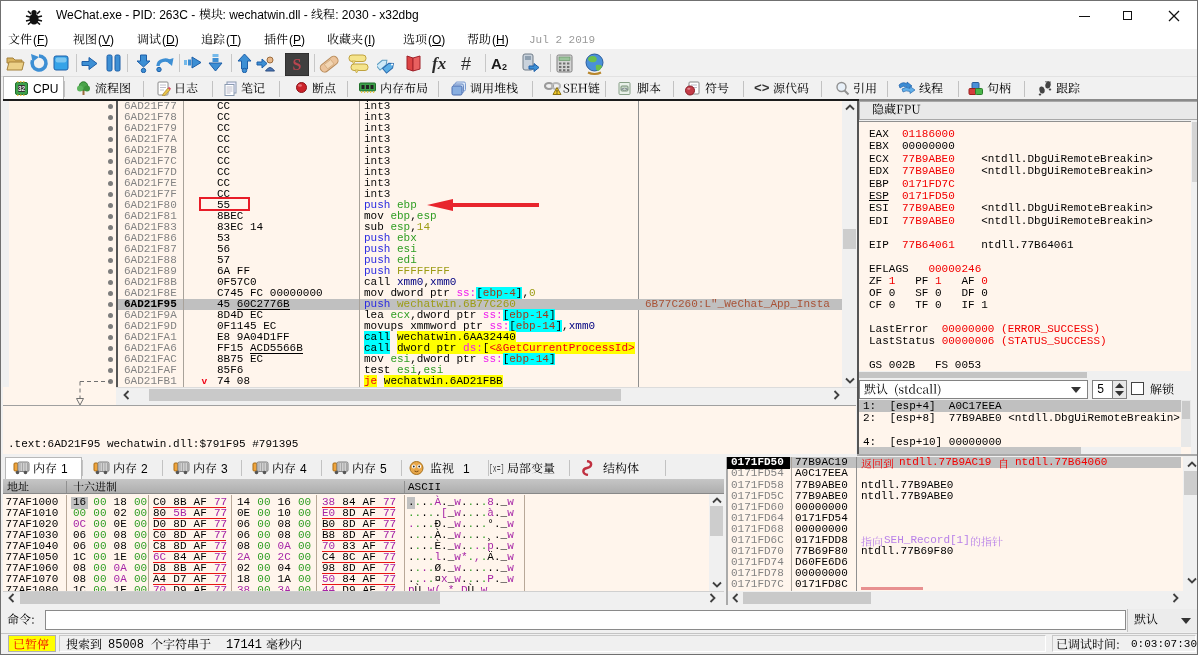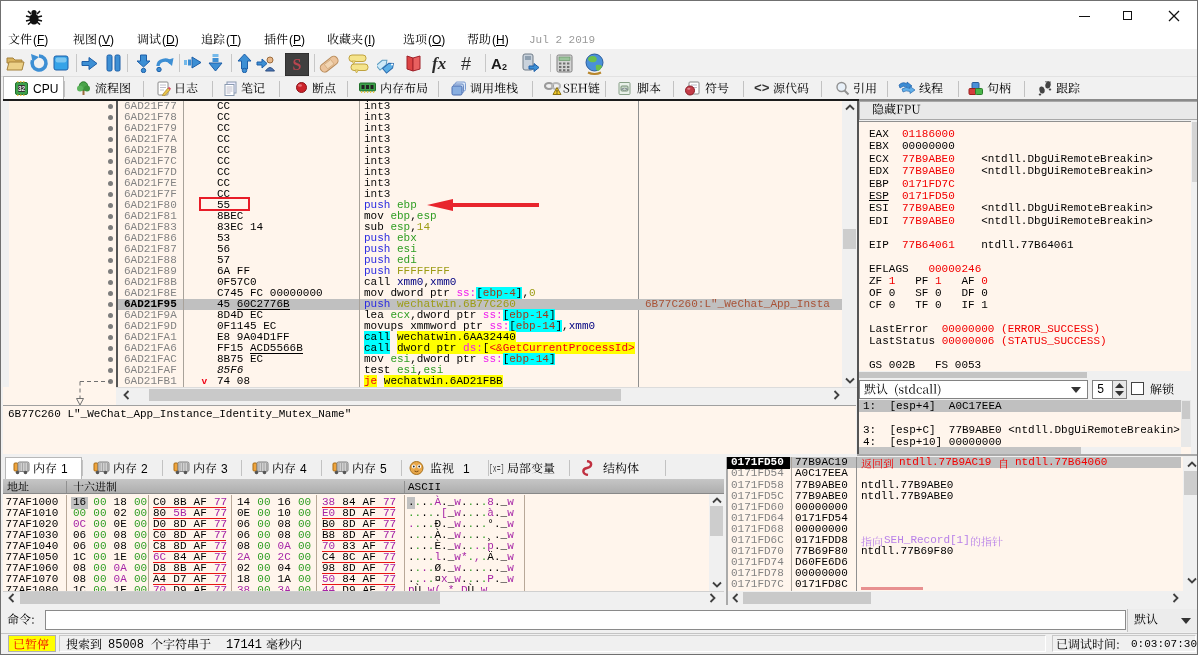--- a/index.html
+++ b/index.html
@@ -115,20 +115,31 @@
 <div style="position:absolute;left:0px;top:0px;width:1198px;height:28px;background:#fff;"></div>
     <svg style="position:absolute;left:21px;top:7px" width="24" height="17" viewBox="0 0 24 17">
 <g stroke="#111" stroke-width="1.6" fill="none">
 <path d="M6 3 L9 6 M18 3 L15 6"></path>
 <path d="M4 8 L8 9 M4 13 L8 12 M6 16.5 L9 14"></path>
 <path d="M20 8 L16 9 M20 13 L16 12 M18 16.5 L15 14"></path>
 </g>
 <ellipse cx="12" cy="11" rx="4.6" ry="5.6" fill="#111"></ellipse>
 <circle cx="12" cy="4.5" r="2.6" fill="#111"></circle>
     </svg>
+    <div style="position:absolute;left:55px;top:5px;height:18px;display:flex;align-items:center;font:12px &quot;Liberation Sans&quot;;color:#000;white-space:pre;"><span>WeChat.exe - PID: 263C - </span><svg style="position:relative;top:1px;" width="24.0" height="15.6">
+        <g transform="translate(0,10.6) scale(0.012000,-0.012000)" fill="#000">
+          <use href="#g0" x="0"></use>
+          <use href="#g1" x="1000"></use>
+        </g>
+      </svg><span>: wechatwin.dll - </span><svg style="position:relative;top:1px;" width="24.0" height="15.6">
+        <g transform="translate(0,10.6) scale(0.012000,-0.012000)" fill="#000">
+          <use href="#g2" x="0"></use>
+          <use href="#g3" x="1000"></use>
+        </g>
+      </svg><span>: 2030 - x32dbg</span></div>
     <div style="position:absolute;left:1078px;top:15px;width:11px;height:1px;background:#111;"></div>
     <div style="position:absolute;left:1122px;top:10px;width:9px;height:9px;border:1.2px solid #111;"></div>
     <svg style="position:absolute;left:1167px;top:9px" width="12" height="12">
       <path d="M1 1 L11 11 M11 1 L1 11" stroke="#111" stroke-width="1.3"></path>
     </svg>
     <div style="position:absolute;left:0px;top:28px;width:1198px;height:20px;background:#fff;"></div>
     <svg style="position:absolute;left:7px;top:31.5px;" width="24.0" height="15.6">
       <g transform="translate(0,10.6) scale(0.012000,-0.012000)" fill="#000">
         <use href="#g4" x="0"></use>
         <use href="#g5" x="1000"></use>
@@ -613,21 +624,21 @@
     <div style="position:absolute;left:123px;top:342px;font:normal 11px/11px &quot;Liberation Mono&quot;,monospace;color:#838383;white-space:pre;">6AD21FA6</div>
     <div style="position:absolute;left:249.0px;top:351.8px;width:52.8px;height:1.2px;background:#000;"></div>
     <div style="position:absolute;left:216px;top:342px;font:normal 11px/11px &quot;Liberation Mono&quot;,monospace;color:#000;white-space:pre;"><span style="color:#000;">FF15 </span><span style="color:#000;">ACD5566B</span></div>
     <div style="position:absolute;left:363px;top:342px;font:normal 11px/11px &quot;Liberation Mono&quot;,monospace;color:#000;white-space:pre;"><span style="color:#000;background:#00ffff;">call</span><span style="color:#000;"> </span><span style="color:#000;background:#ffff00;">dword ptr </span><span style="color:#ef1cef;background:#ffff00;">ds:</span><span style="color:#000;background:#ffff00;">[</span><span style="color:#f00014;background:#ffff00;">&lt;&amp;GetCurrentProcessId&gt;</span></div>
     <div style="position:absolute;left:107px;top:356px;width:5px;height:5px;border-radius:50%;background:#7c7c7c;"></div>
     <div style="position:absolute;left:123px;top:353px;font:normal 11px/11px &quot;Liberation Mono&quot;,monospace;color:#838383;white-space:pre;">6AD21FAC</div>
     <div style="position:absolute;left:216px;top:353px;font:normal 11px/11px &quot;Liberation Mono&quot;,monospace;color:#000;white-space:pre;"><span style="color:#000;">8B75 EC</span></div>
     <div style="position:absolute;left:363px;top:353px;font:normal 11px/11px &quot;Liberation Mono&quot;,monospace;color:#000;white-space:pre;"><span style="color:#000;">mov </span><span style="color:#2f9e23;">esi</span><span style="color:#000;">,dword ptr </span><span style="color:#ef1cef;">ss:</span><span style="color:#000;background:#00ffff;">[</span><span style="color:#a03818;background:#00ffff;">ebp-14</span><span style="color:#000;background:#00ffff;">]</span></div>
     <div style="position:absolute;left:107px;top:367px;width:5px;height:5px;border-radius:50%;background:#7c7c7c;"></div>
     <div style="position:absolute;left:123px;top:364px;font:normal 11px/11px &quot;Liberation Mono&quot;,monospace;color:#838383;white-space:pre;">6AD21FAF</div>
-    <div style="position:absolute;left:216px;top:364px;font:normal 11px/11px &quot;Liberation Mono&quot;,monospace;color:#000;white-space:pre;"><span style="color:#000;font-style:italic;">85F6</span></div>
+    <div style="position:absolute;left:216px;top:364px;font:normal 11px/11px &quot;Liberation Mono&quot;,monospace;color:#000;white-space:pre;"><span style="color:#000;">85F6</span></div>
     <div style="position:absolute;left:363px;top:364px;font:normal 11px/11px &quot;Liberation Mono&quot;,monospace;color:#000;white-space:pre;"><span style="color:#000;">test </span><span style="color:#2f9e23;">esi</span><span style="color:#000;">,</span><span style="color:#2f9e23;">esi</span></div>
     <div style="position:absolute;left:107px;top:378px;width:5px;height:5px;border-radius:50%;background:#7c7c7c;"></div>
     <div style="position:absolute;left:123px;top:375px;font:normal 11px/11px &quot;Liberation Mono&quot;,monospace;color:#838383;white-space:pre;">6AD21FB1</div>
     <div style="position:absolute;left:200.5px;top:376px;font:bold 9.5px/9.5px &quot;Liberation Mono&quot;,monospace;color:#f00014;white-space:pre;">v</div>
     <div style="position:absolute;left:216px;top:375px;font:normal 11px/11px &quot;Liberation Mono&quot;,monospace;color:#000;white-space:pre;"><span style="color:#000;">74 08</span></div>
     <div style="position:absolute;left:363px;top:375px;font:normal 11px/11px &quot;Liberation Mono&quot;,monospace;color:#000;white-space:pre;"><span style="color:#f00014;background:#ffff00;">je</span><span style="color:#000;"> </span><span style="color:#000;background:#ffff00;">wechatwin.6AD21FBB</span></div>
     <div style="position:absolute;left:211px;top:297px;width:38px;height:11px;"></div>
     <div style="position:absolute;left:197.5px;top:196px;width:51px;height:14px;border:2px solid #e81c28;"></div>
     <svg style="position:absolute;left:426px;top:197px" width="112" height="14" viewBox="0 0 112 14">
 <path d="M0 7 L26 1 L26 5 L112 5 L112 9 L26 9 L26 13z" fill="#e8252d"></path>
@@ -649,21 +660,21 @@
     <div style="position:absolute;left:842px;top:228px;width:13px;height:20px;background:#cdcdcd;"></div>
     <div style="position:absolute;left:115px;top:386px;width:741px;height:16px;background:#f0f0f0;border-top:1px solid #dcdcdc;"></div>
     <svg style="position:absolute;left:122px;top:389px" width="7" height="10">
       <path d="M5.5 1 L1.5 5 L5.5 9" stroke="#404040" stroke-width="1.8" fill="none"></path>
     </svg>
     <svg style="position:absolute;left:832px;top:389px" width="7" height="10">
       <path d="M1.5 1 L5.5 5 L1.5 9" stroke="#404040" stroke-width="1.8" fill="none"></path>
     </svg>
     <div style="position:absolute;left:148px;top:388px;width:472px;height:12px;background:#c9c9c9;"></div>
     <div style="position:absolute;left:2px;top:404px;width:853px;height:49px;background:#fff5ec;border-top:1px solid #a0a0a0;"></div>
-    <div style="position:absolute;left:7px;top:408px;font:normal 11px/11px &quot;Liberation Mono&quot;,monospace;color:#000;white-space:pre;">6B77C260 L"_WeChat_App_Instance_Identity_Mutex_Name"</div>
+    <div style="position:absolute;left:7px;top:438px;font:normal 11px/11px &quot;Liberation Mono&quot;,monospace;color:#000;white-space:pre;">.text:6AD21F95 wechatwin.dll:$791F95 #791395</div>
     <div style="position:absolute;left:858px;top:100px;width:340px;height:19px;background:#e9e9e9;border:1px solid #a8a8a8;"></div>
     <svg style="position:absolute;left:871px;top:102px;" width="48.8" height="15.6">
       <g transform="translate(0,10.6) scale(0.012000,-0.012000)" fill="#000">
         <use href="#g49" x="0"></use>
         <use href="#g14" x="1000"></use>
         <use href="#g50" x="2000"></use>
         <use href="#g51" x="2629"></use>
         <use href="#g52" x="3270"></use>
       </g>
     </svg>
@@ -721,21 +732,21 @@
     <svg style="position:absolute;left:1149px;top:382px;" width="24.0" height="15.6">
       <g transform="translate(0,10.6) scale(0.012000,-0.012000)" fill="#000">
         <use href="#g63" x="0"></use>
         <use href="#g64" x="1000"></use>
       </g>
     </svg>
     <div style="position:absolute;left:858px;top:399px;width:332px;height:54px;background:#fff5ec;"></div>
     <div style="position:absolute;left:856px;top:453px;width:342px;height:2px;background:#aaa;"></div>
     <div style="position:absolute;left:858px;top:399px;width:322px;height:11.5px;background:#c0c0c0;"></div>
     <div style="position:absolute;left:862px;top:400px;font:normal 11px/11px &quot;Liberation Mono&quot;,monospace;color:#000;white-space:pre;">1:  [esp+4]  A0C17EEA</div>
-    <div style="position:absolute;left:862px;top:424px;font:normal 11px/11px &quot;Liberation Mono&quot;,monospace;color:#000;white-space:pre;">3:  [esp+C]  77B9ABE0 &lt;ntdll.DbgUiRemoteBreakin&gt;</div>
+    <div style="position:absolute;left:862px;top:412px;font:normal 11px/11px &quot;Liberation Mono&quot;,monospace;color:#000;white-space:pre;">2:  [esp+8]  77B9ABE0 &lt;ntdll.DbgUiRemoteBreakin&gt;</div>
     <div style="position:absolute;left:862px;top:436px;font:normal 11px/11px &quot;Liberation Mono&quot;,monospace;color:#000;white-space:pre;">4:  [esp+10] 00000000</div>
     <div style="position:absolute;left:1180px;top:399px;width:10px;height:47px;background:#e8e8e8;"></div>
     <div style="position:absolute;left:1181px;top:400px;width:8px;height:18px;background:#c9c9c9;"></div>
     <div style="position:absolute;left:858px;top:446px;width:322px;height:7px;background:#f0f0f0;"></div>
     <div style="position:absolute;left:858px;top:446px;width:222px;height:7px;background:#c4c4c4;"></div>
     <div style="position:absolute;left:0px;top:455px;width:1198px;height:200px;background:#f0f0f0;"></div>
     <div style="position:absolute;left:81px;top:459px;width:1px;height:16px;background:#c2c2c2;"></div>
     <div style="position:absolute;left:161px;top:459px;width:1px;height:16px;background:#c2c2c2;"></div>
     <div style="position:absolute;left:240px;top:459px;width:1px;height:16px;background:#c2c2c2;"></div>
     <div style="position:absolute;left:320px;top:459px;width:1px;height:16px;background:#c2c2c2;"></div>

